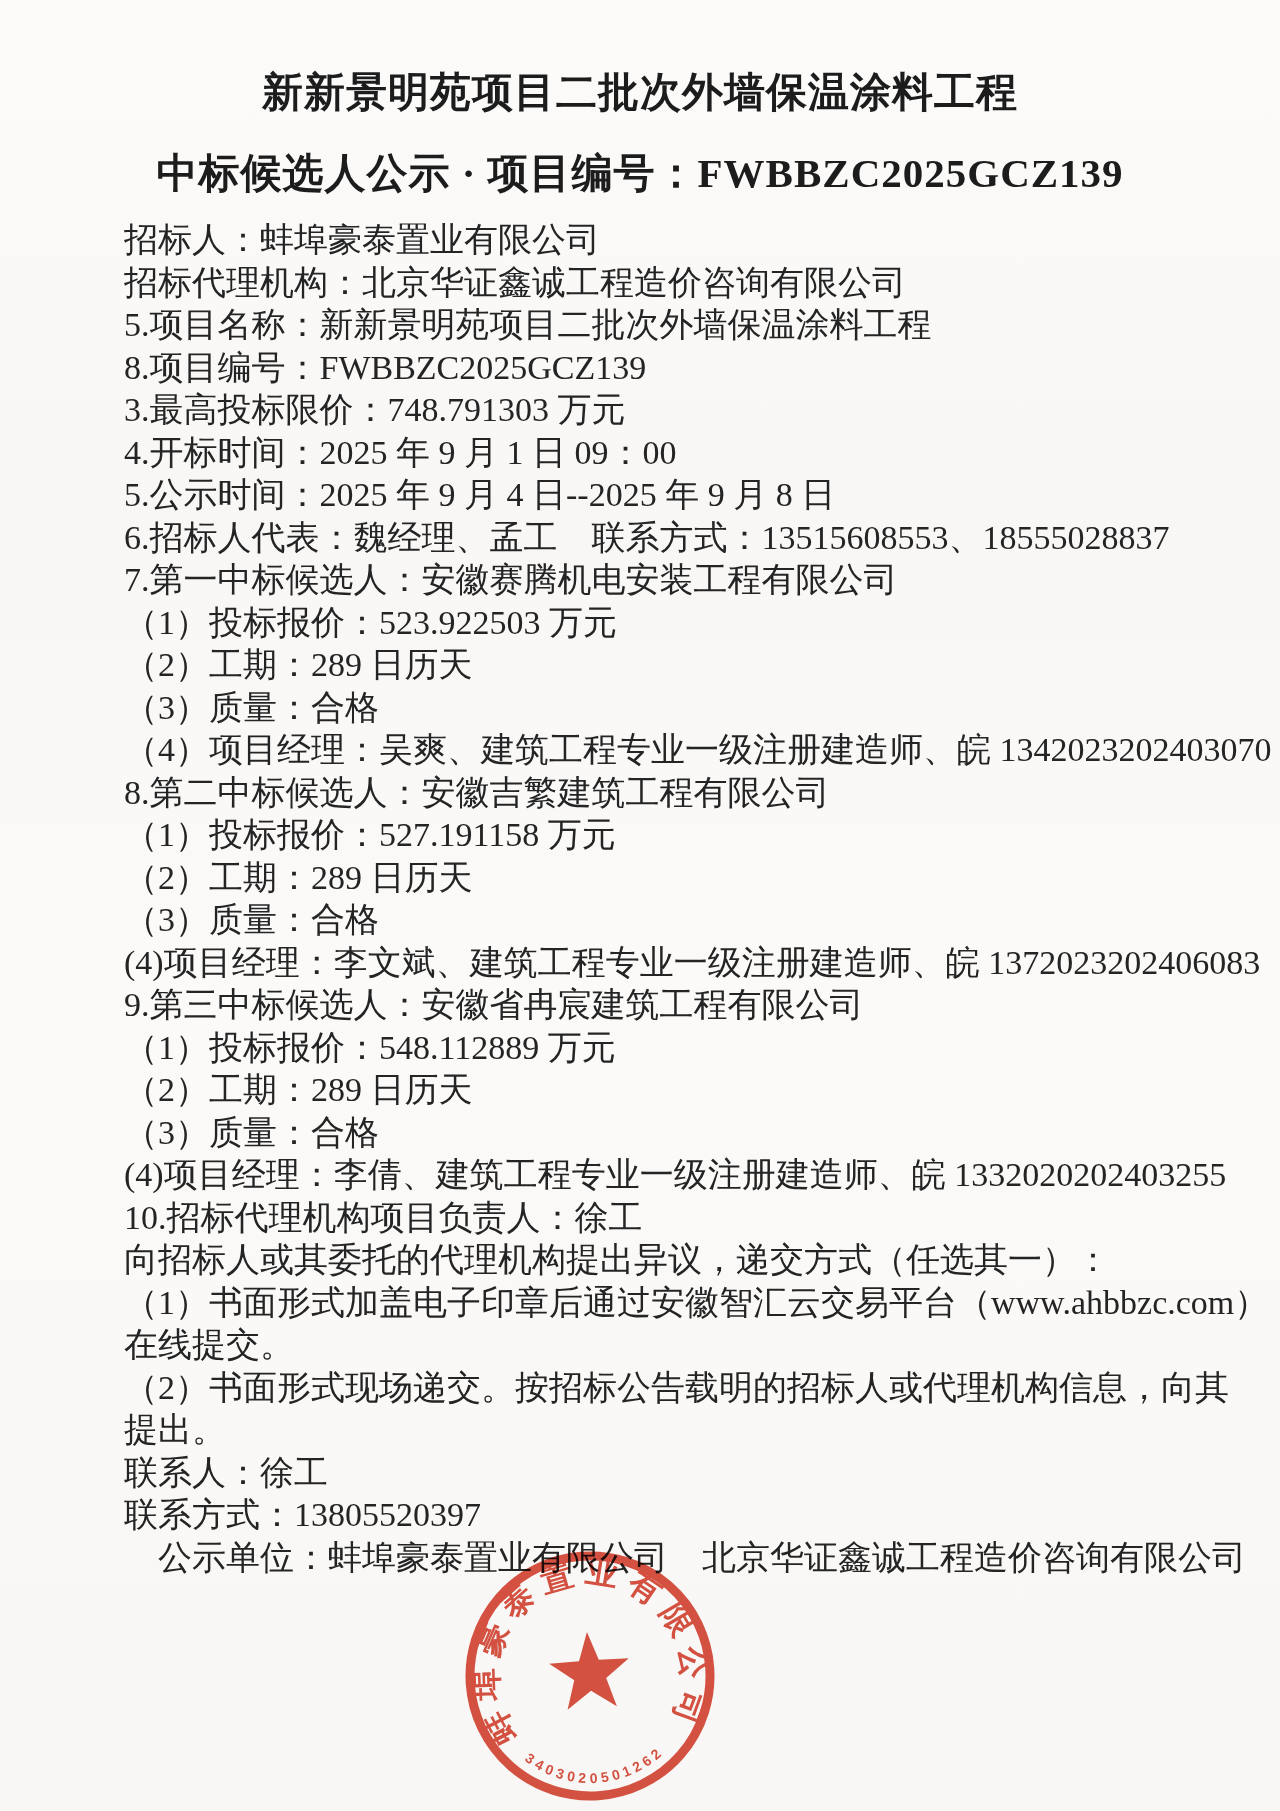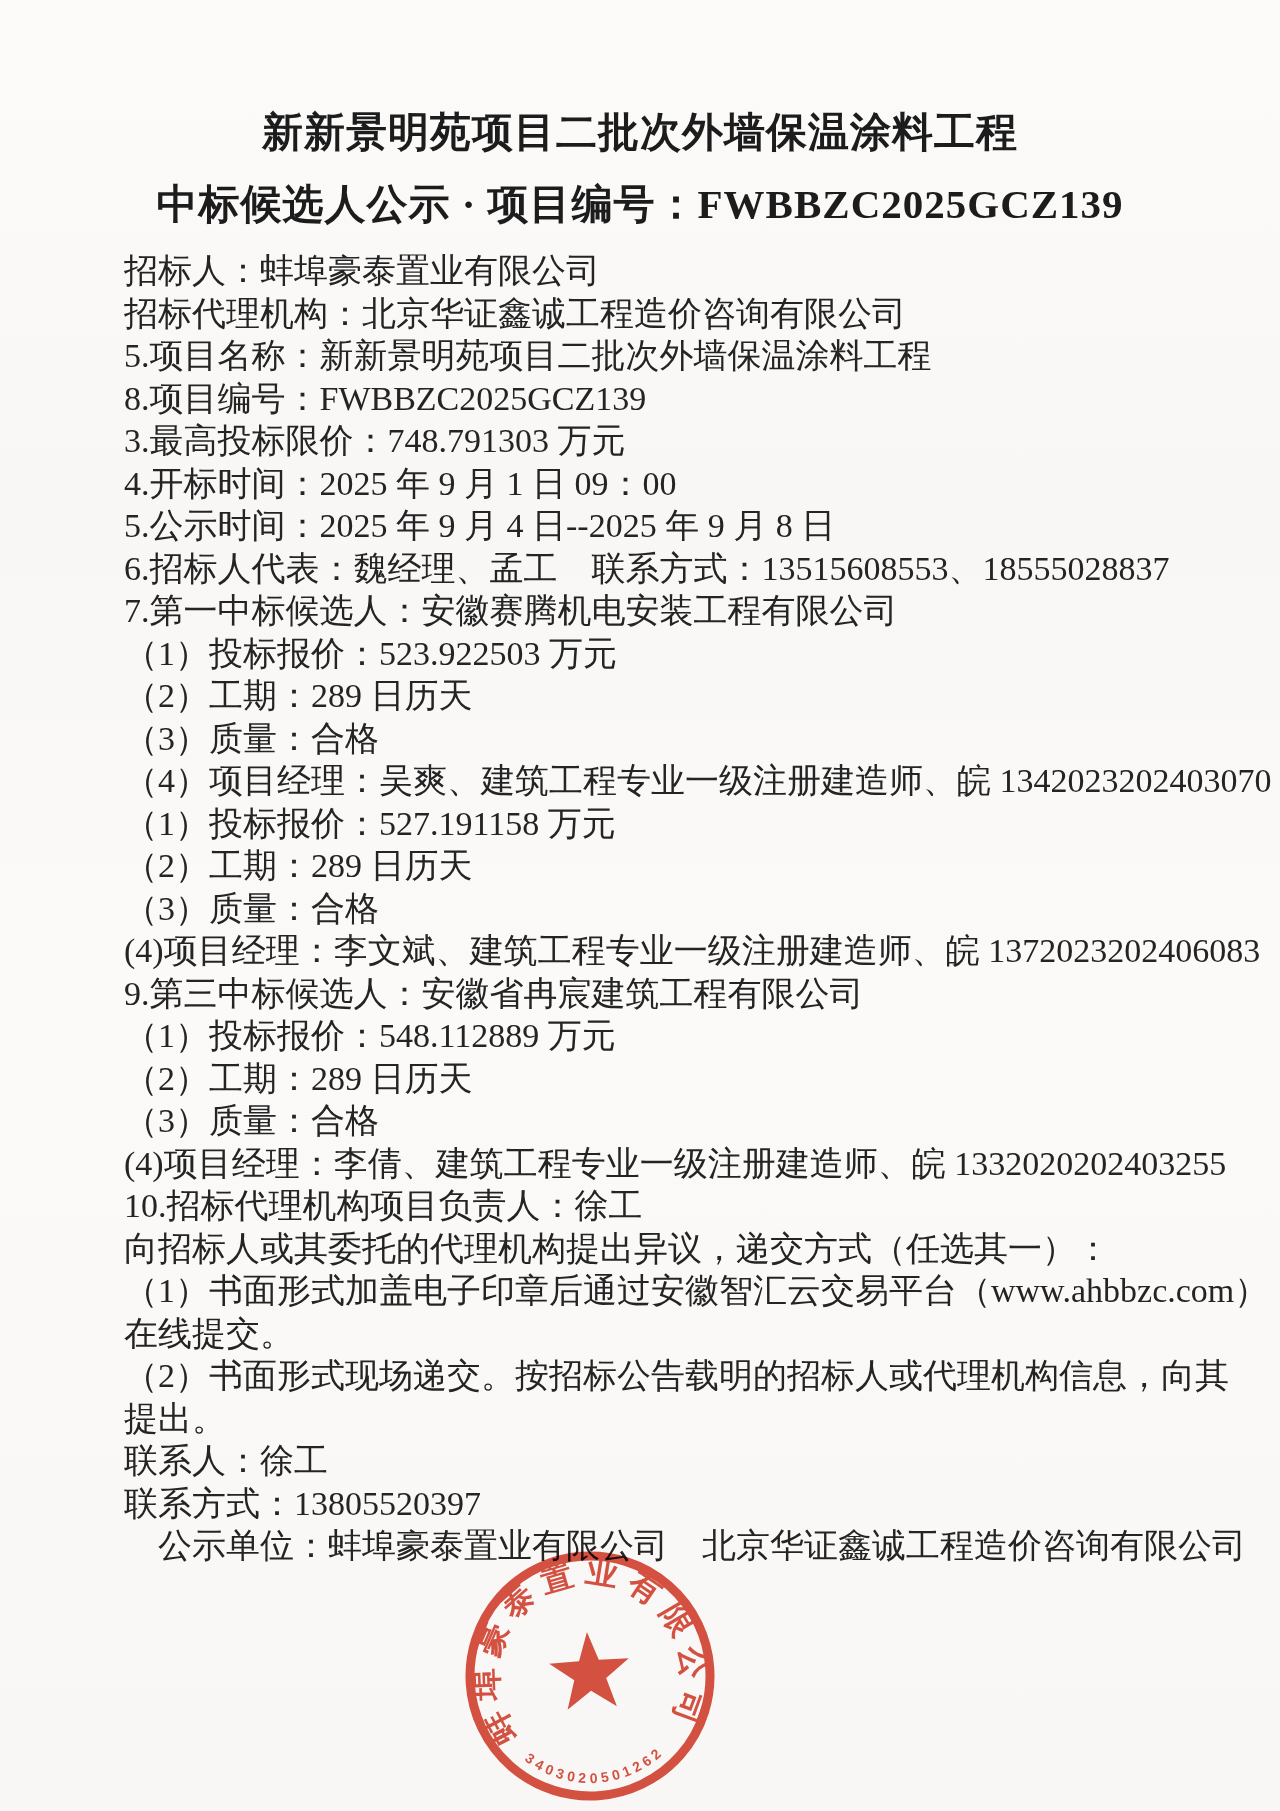--- a/index.html
+++ b/index.html
@@ -7,32 +7,32 @@
     position: relative;
     width: 1280px;
     height: 1811px;
     margin: 0 auto;
     background: linear-gradient(180deg, #fcfbfa 0%, #f8f7f6 28%, #fbfaf9 55%, #f8f7f5 100%);
     overflow: hidden;
     font-family: "Liberation Serif", "DejaVu Serif", serif;
     color: #242424;
   }
   .titles {
-    padding-top: 108px;
+    padding-top: 68px;
     text-align: center;
   }
   .title {
     font-size: 41px;
     line-height: 48px;
     font-weight: 700;
     color: #1c1c1c;
     letter-spacing: 1px;
     white-space: pre;
   }
-  .title2 { margin-top: 24px; }
+  .title2 { margin-top: 33px; }
   .body-block {
     margin: 22px 34px 0 124px;
     font-size: 34px;
   }
   .line {
     height: 42.5px;
     line-height: 42.5px;
     white-space: pre;
   }
   .indent-2 { text-indent: 50px; }
@@ -69,20 +69,21 @@
     <div class="line">8.项目编号：FWBBZC2025GCZ139</div>
     <div class="line">3.最高投标限价：748.791303 万元</div>
     <div class="line">4.开标时间：2025 年 9 月 1 日 09：00</div>
     <div class="line">5.公示时间：2025 年 9 月 4 日--2025 年 9 月 8 日</div>
     <div class="line">6.招标人代表：魏经理、孟工　联系方式：13515608553、18555028837</div>
     <div class="line">7.第一中标候选人：安徽赛腾机电安装工程有限公司</div>
     <div class="line">（1）投标报价：523.922503 万元</div>
     <div class="line">（2）工期：289 日历天</div>
     <div class="line">（3）质量：合格</div>
     <div class="line">（4）项目经理：吴爽、建筑工程专业一级注册建造师、皖 1342023202403070</div>
+    <div class="line">8.第二中标候选人：安徽吉繁建筑工程有限公司</div>
     <div class="line">（1）投标报价：527.191158 万元</div>
     <div class="line">（2）工期：289 日历天</div>
     <div class="line">（3）质量：合格</div>
     <div class="line">(4)项目经理：李文斌、建筑工程专业一级注册建造师、皖 1372023202406083</div>
     <div class="line">9.第三中标候选人：安徽省冉宸建筑工程有限公司</div>
     <div class="line">（1）投标报价：548.112889 万元</div>
     <div class="line">（2）工期：289 日历天</div>
     <div class="line">（3）质量：合格</div>
     <div class="line">(4)项目经理：李倩、建筑工程专业一级注册建造师、皖 1332020202403255</div>
     <div class="line">10.招标代理机构项目负责人：徐工</div>

